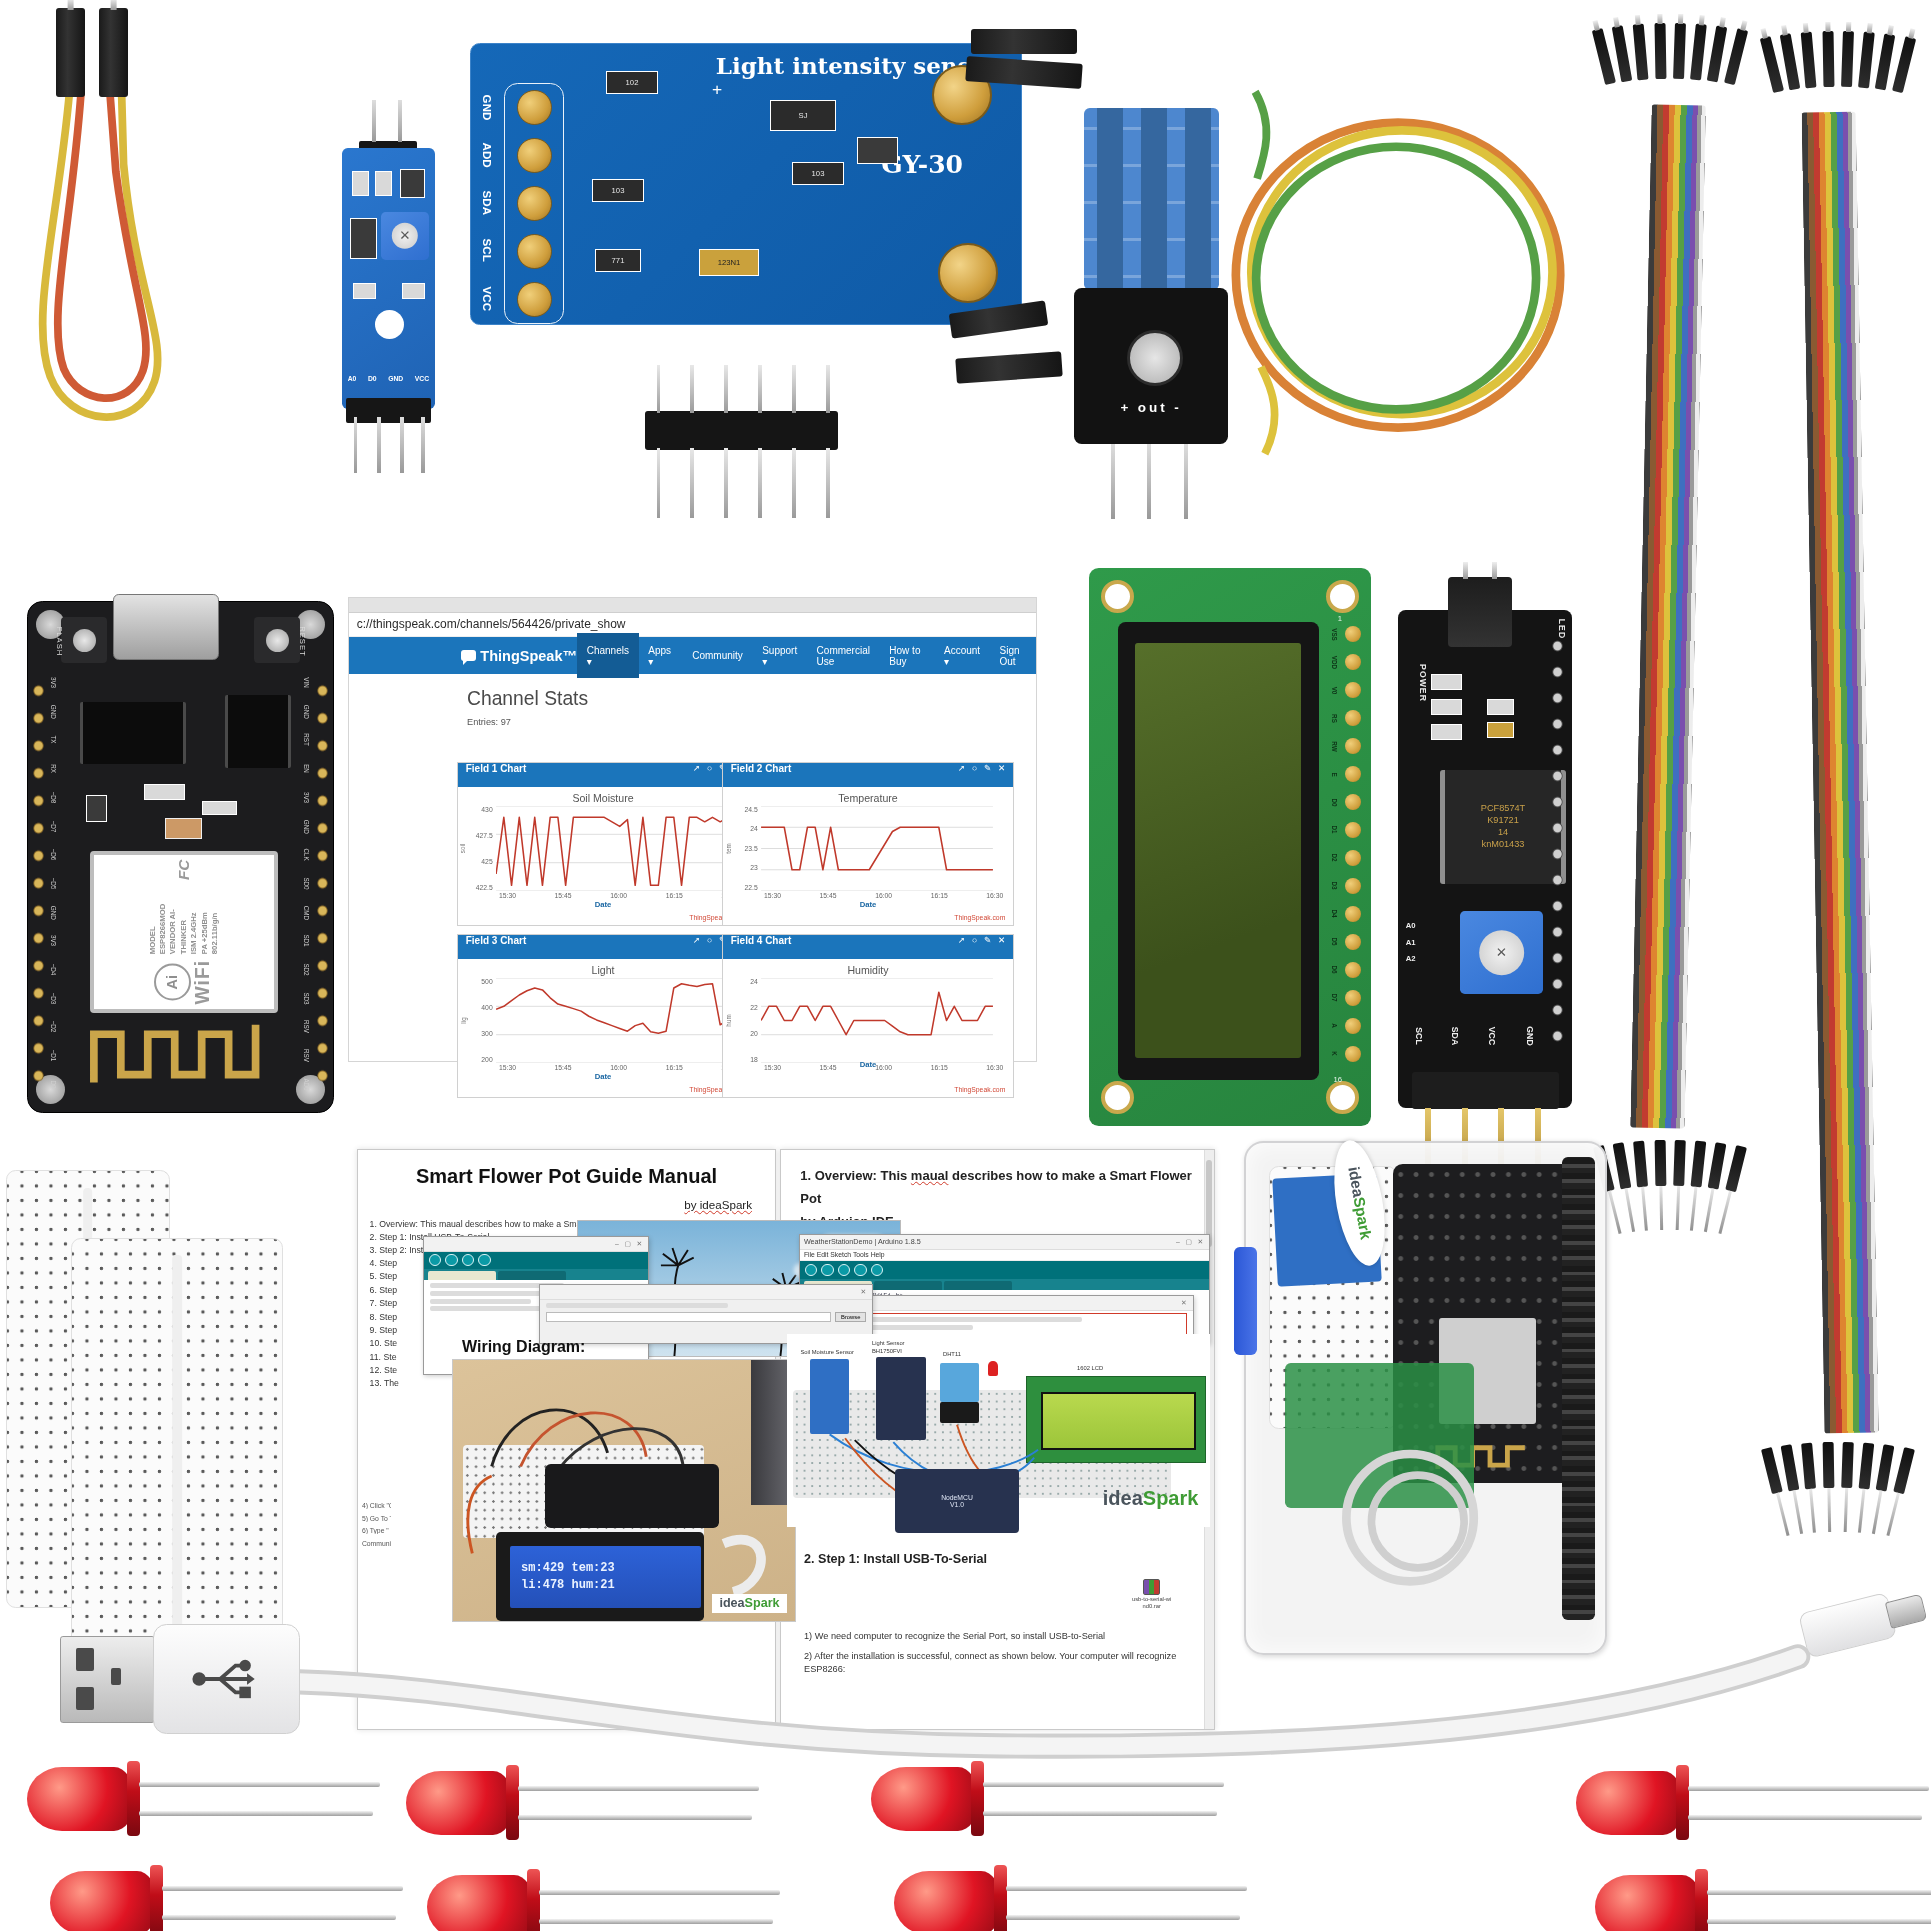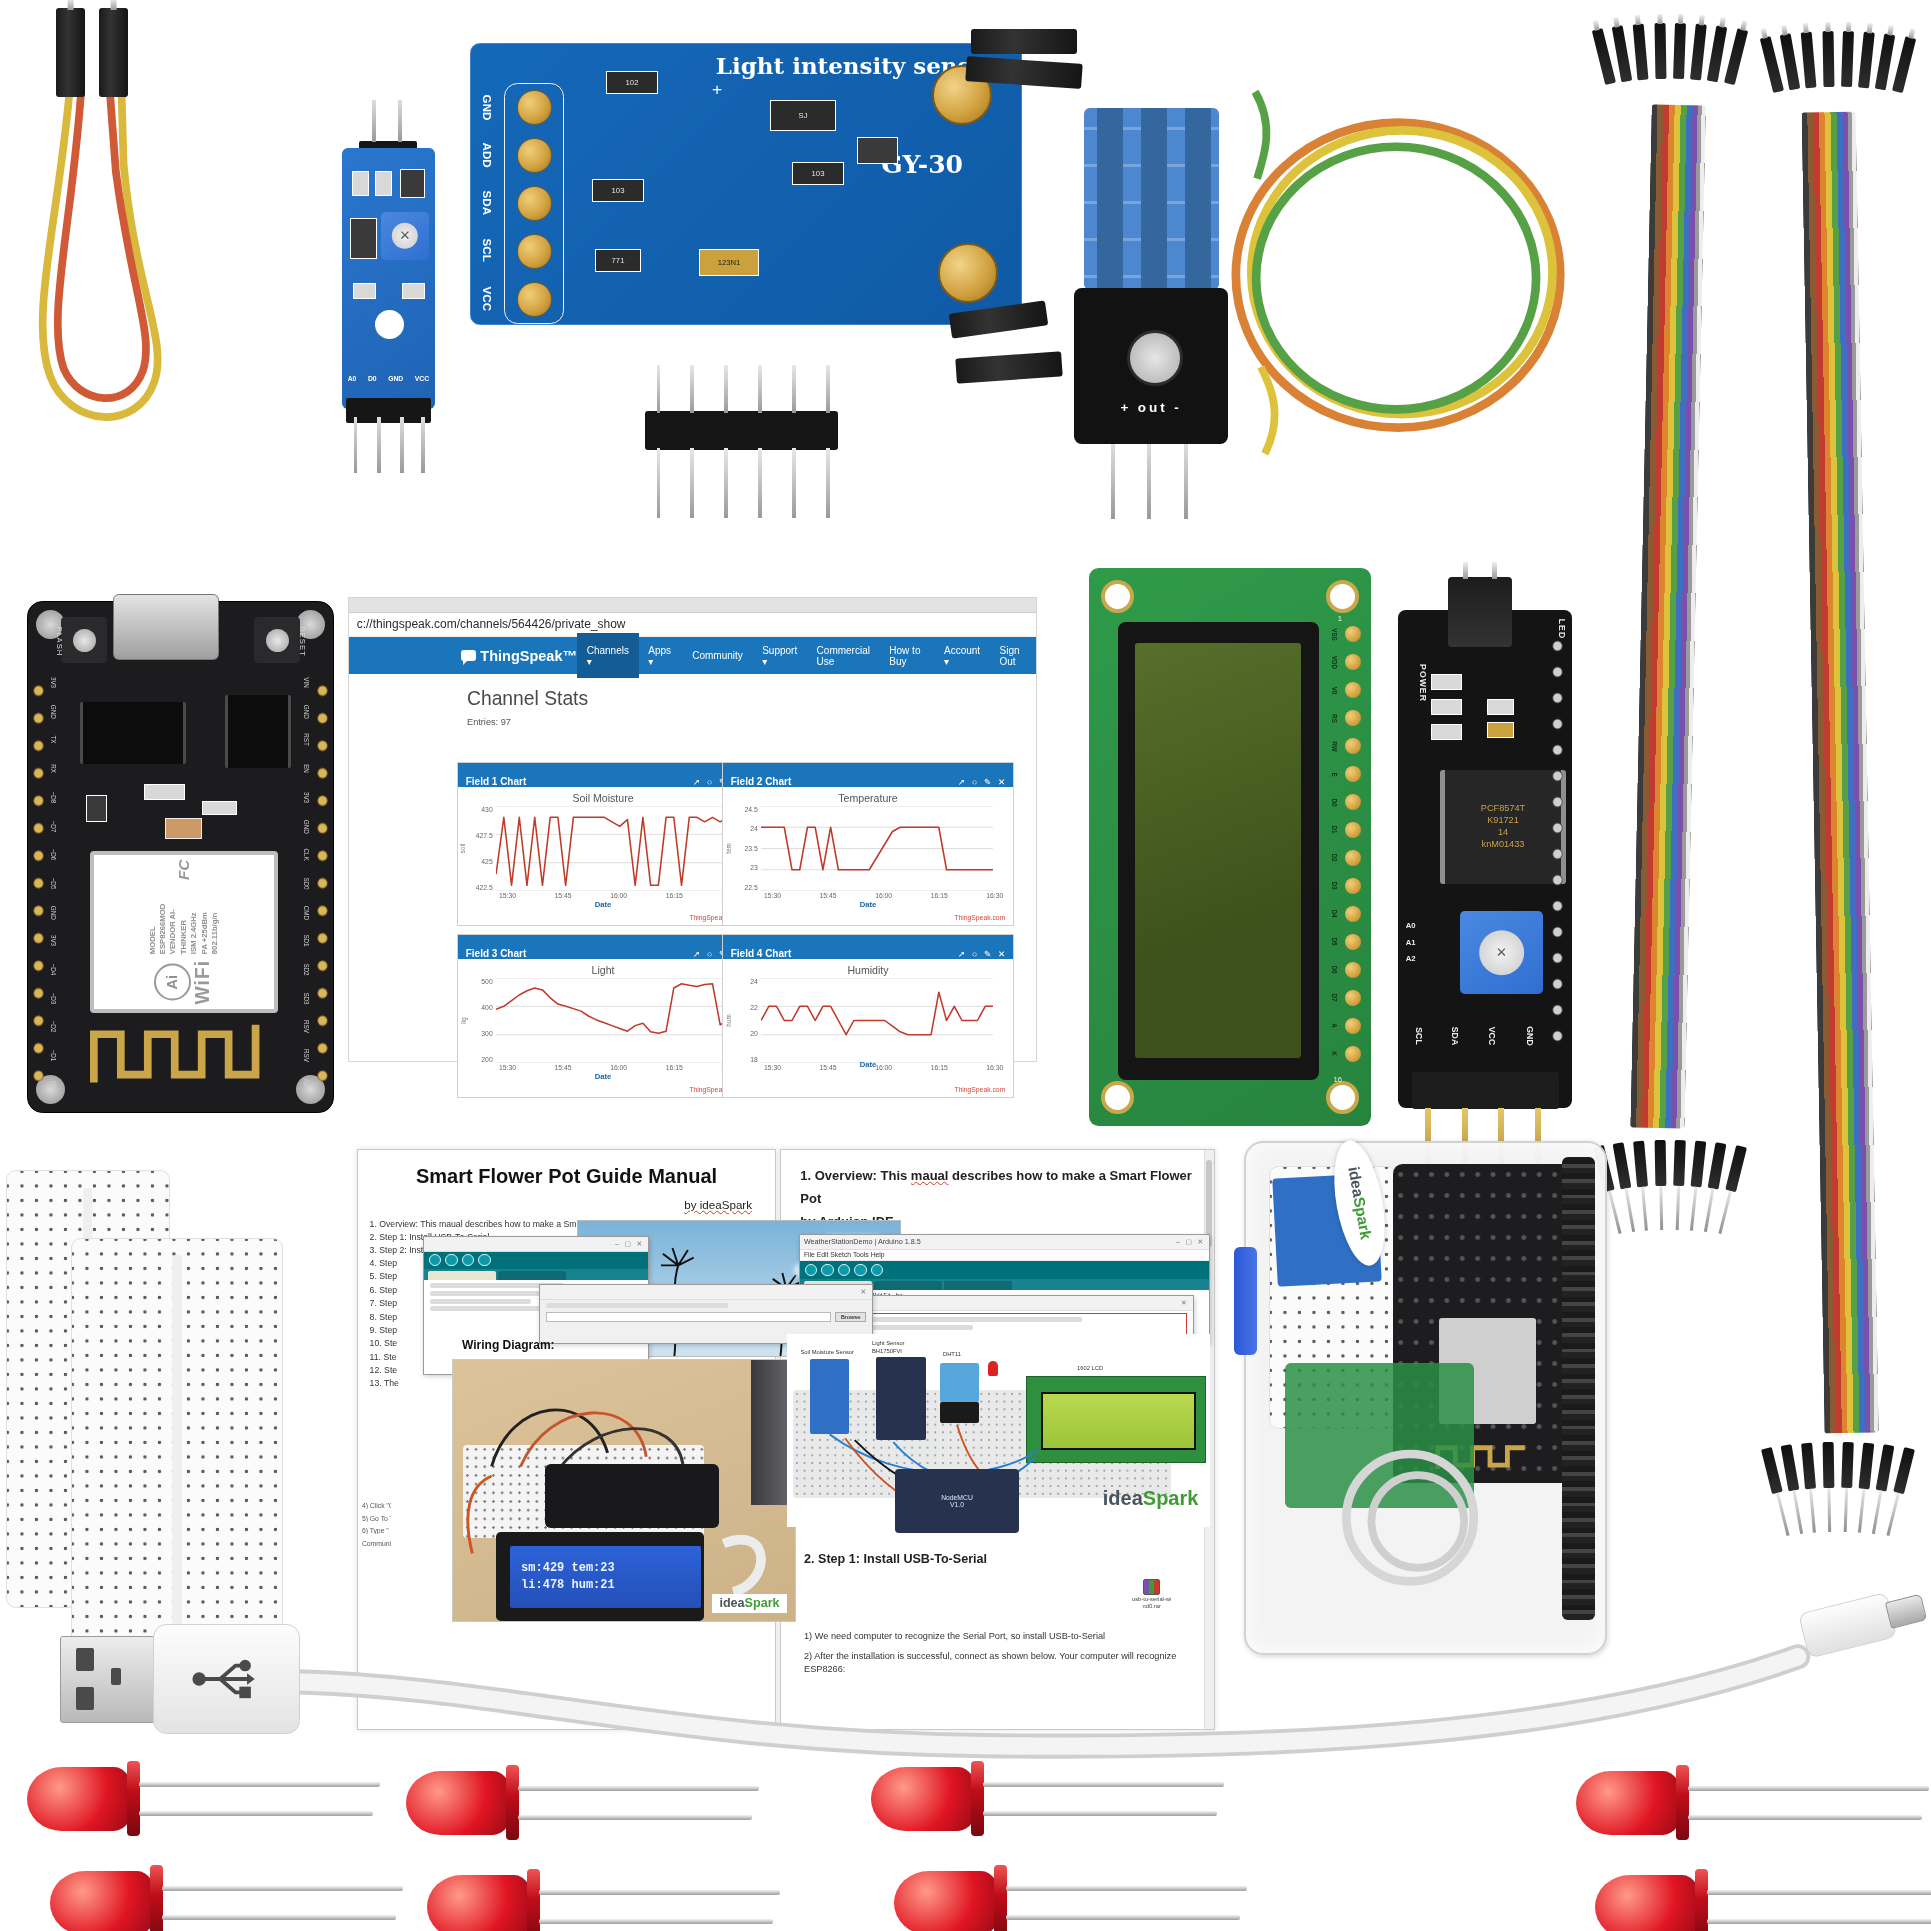--- a/index.html
+++ b/index.html
@@ -101,21 +101,21 @@
   .ts-bubble{width:14.5px;height:11.6px;background:#fff;border-radius:2.9px;position:relative;}
   .ts-bubble::after{content:"";position:absolute;left:1.9px;bottom:-3.9px;border:3.9px solid transparent;border-top-color:#fff;border-left-color:#fff;}
   #ts-nav .navitem{font-size:10px;padding:11.6px 9.7px;}
   #ts-nav .navitem.active{background:#135c95;}
   #ts-nav .right{margin-left:auto;display:flex;}
   #ts-heading{font-size:19.3px;color:#4a4a4a;margin:13.5px 0 7.7px 118px;}
   .ts-stat{font-size:9.2px;color:#555;margin:3.9px 0 0 118px;}
   .ts-stat .lnk{color:#222;border-bottom:1px solid #555;margin-left:5.8px;}
   .ts-entries{font-size:9.2px;color:#555;margin:3.9px 0 0 118px;}
   .ts-card{position:absolute;width:290px;height:162px;background:#fff;border:1px solid #d0d0d0;}
-  .ts-card .hdr{height:24px;background:#1b75bb;color:#fff;display:flex;align-items:flex-end;padding:0 7.7px;font-size:10px;font-weight:bold;}
+  .ts-card .hdr{height:24px;background:#1b75bb;color:#fff;display:flex;align-items:flex-start;padding:0 7.7px;font-size:10px;font-weight:bold;}
   .ts-card .hdr .icons{margin-left:auto;display:flex;gap:6.8px;font-size:8.7px;font-weight:normal;}
   .ts-card .ctitle{text-align:center;font-size:10.6px;color:#555;margin-top:4.8px;}
   .ts-plotrow{display:flex;margin-top:1.9px;}
   .ts-ylab{width:9.7px;display:flex;align-items:center;justify-content:center;font-size:6.3px;color:#777;}
   .ts-ylab span{transform:rotate(-90deg);}
   .ts-yticks{width:25px;display:flex;flex-direction:column;justify-content:space-between;align-items:flex-end;font-size:6.8px;color:#666;padding:0 2.9px 0 0;height:85px;}
   .ts-plot{width:232px;height:85px;}
   .ts-xticks{display:flex;justify-content:space-between;font-size:6.8px;color:#666;margin:1px 9.7px 0 41px;}
   .ts-date{text-align:center;font-size:7.7px;color:#1a67a3;font-weight:bold;margin-top:1px;}
   .ts-wm{position:absolute;right:7.7px;bottom:3.9px;font-size:6.8px;color:#d14836;}
@@ -931,21 +931,21 @@
           <span>Boards Manager</span>
           <span class="wbtns">✕</span>
         </div>
       <div style="position:absolute;left:5.8px;top:17.4px;right:5.8px;height:19.3px;border:1.4px solid #d03a2a;">
         <div class="graybar" style="width:70%;margin-top:2.9px;"></div>
         <div class="graybar" style="width:40%;"></div>
       </div>
     </div>
   </div>
 
-  <div class="abs" style="left:462px;top:1338px;font-weight:bold;font-size:12px;color:#111;z-index:6;">Wiring Diagram:</div>
+  <div class="abs" style="left:462px;top:1338px;font-weight:bold;font-size:16px;color:#111;z-index:6;">Wiring Diagram:</div>
   <div id="photo1" style="left:452px;top:1359px;width:342px;height:261px;z-index:6;">
     <div class="laptop"></div>
     <div class="bb"></div>
     <svg width="342" height="261" style="position:absolute;left:0;top:0;" viewBox="0 0 354 270">
       <path d="M40,110 C60,40 140,30 160,96" fill="none" stroke="#222" stroke-width="3"></path>
       <path d="M70,110 C100,40 190,36 200,100" fill="none" stroke="#c5542f" stroke-width="3"></path>
       <path d="M110,112 C150,60 230,56 238,108" fill="none" stroke="#333" stroke-width="3"></path>
       <path d="M20,200 C10,160 16,130 40,120" fill="none" stroke="#c52" stroke-width="3"></path>
       <path d="M280,190 C330,170 330,230 290,240" fill="none" stroke="#ececec" stroke-width="10"></path>
     </svg>

